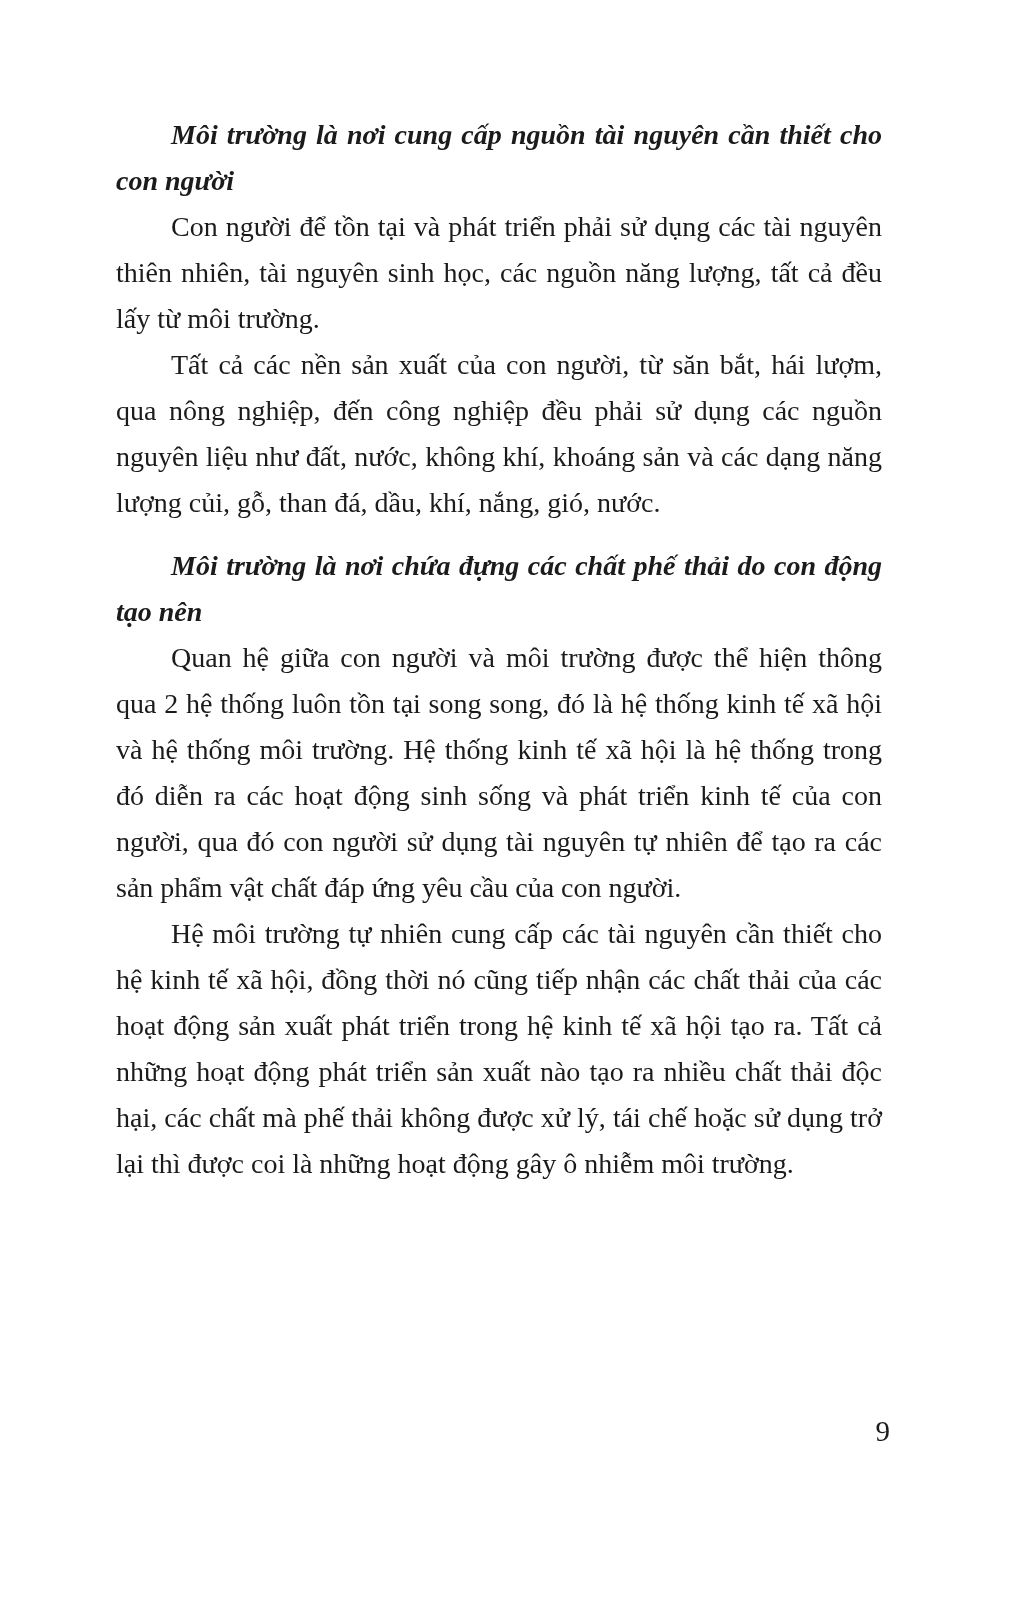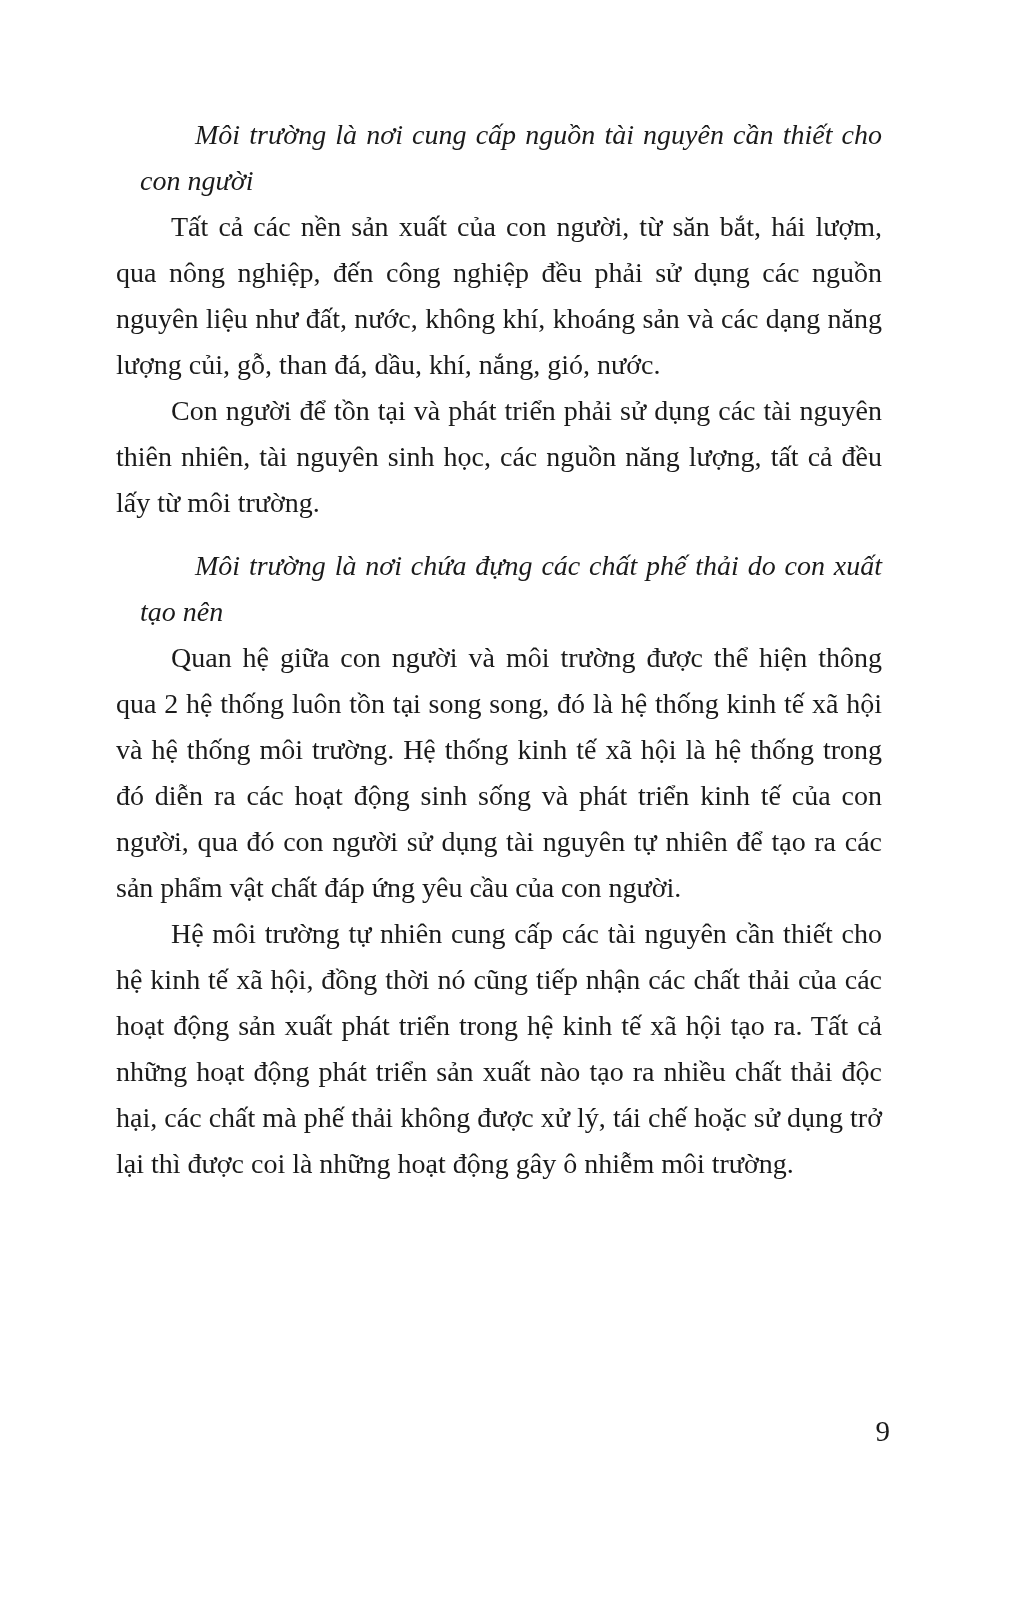--- a/index.html
+++ b/index.html
@@ -19,41 +19,40 @@
     width: 766px;
   }
   .para, .heading {
     margin: 0;
     font-size: 28px;
     line-height: 46px;
     text-align: justify;
     text-indent: 55px;
   }
   .heading {
-    font-weight: 400;
+    font-weight: 700;
     font-style: italic;
     margin-top: 17px;
-    margin-left: 24px;
   }
   .heading.first { margin-top: 0; }
   .page-number {
     position: absolute;
     left: 860px;
     top: 1415px;
     width: 30px;
     text-align: right;
     font-size: 29px;
     color: #1b1b1b;
   }
 </style>
 </head>
 <body>
 
 <div class="content">
   <h3 class="heading first">Môi trường là nơi cung cấp nguồn tài nguyên cần thiết cho con người</h3>
+  <p class="para">Con người để tồn tại và phát triển phải sử dụng các tài nguyên thiên nhiên, tài nguyên sinh học, các nguồn năng lượng, tất cả đều lấy từ môi trường.</p>
   <p class="para">Tất cả các nền sản xuất của con người, từ săn bắt, hái lượm, qua nông nghiệp, đến công nghiệp đều phải sử dụng các nguồn nguyên liệu như đất, nước, không khí, khoáng sản và các dạng năng lượng củi, gỗ, than đá, dầu, khí, nắng, gió, nước.</p>
-  <p class="para">Con người để tồn tại và phát triển phải sử dụng các tài nguyên thiên nhiên, tài nguyên sinh học, các nguồn năng lượng, tất cả đều lấy từ môi trường.</p>
-  <h3 class="heading">Môi trường là nơi chứa đựng các chất phế thải do con xuất tạo nên</h3>
+  <h3 class="heading">Môi trường là nơi chứa đựng các chất phế thải do con động tạo nên</h3>
   <p class="para">Quan hệ giữa con người và môi trường được thể hiện thông qua 2 hệ thống luôn tồn tại song song, đó là hệ thống kinh tế xã hội và hệ thống môi trường. Hệ thống kinh tế xã hội là hệ thống trong đó diễn ra các hoạt động sinh sống và phát triển kinh tế của con người, qua đó con người sử dụng tài nguyên tự nhiên để tạo ra các sản phẩm vật chất đáp ứng yêu cầu của con người.</p>
   <p class="para">Hệ môi trường tự nhiên cung cấp các tài nguyên cần thiết cho hệ kinh tế xã hội, đồng thời nó cũng tiếp nhận các chất thải của các hoạt động sản xuất phát triển trong hệ kinh tế xã hội tạo ra. Tất cả những hoạt động phát triển sản xuất nào tạo ra nhiều chất thải độc hại, các chất mà phế thải không được xử lý, tái chế hoặc sử dụng trở lại thì được coi là những hoạt động gây ô nhiễm môi trường.</p>
 </div>
 
 <div class="page-number">9</div>
 
 </body></html>

